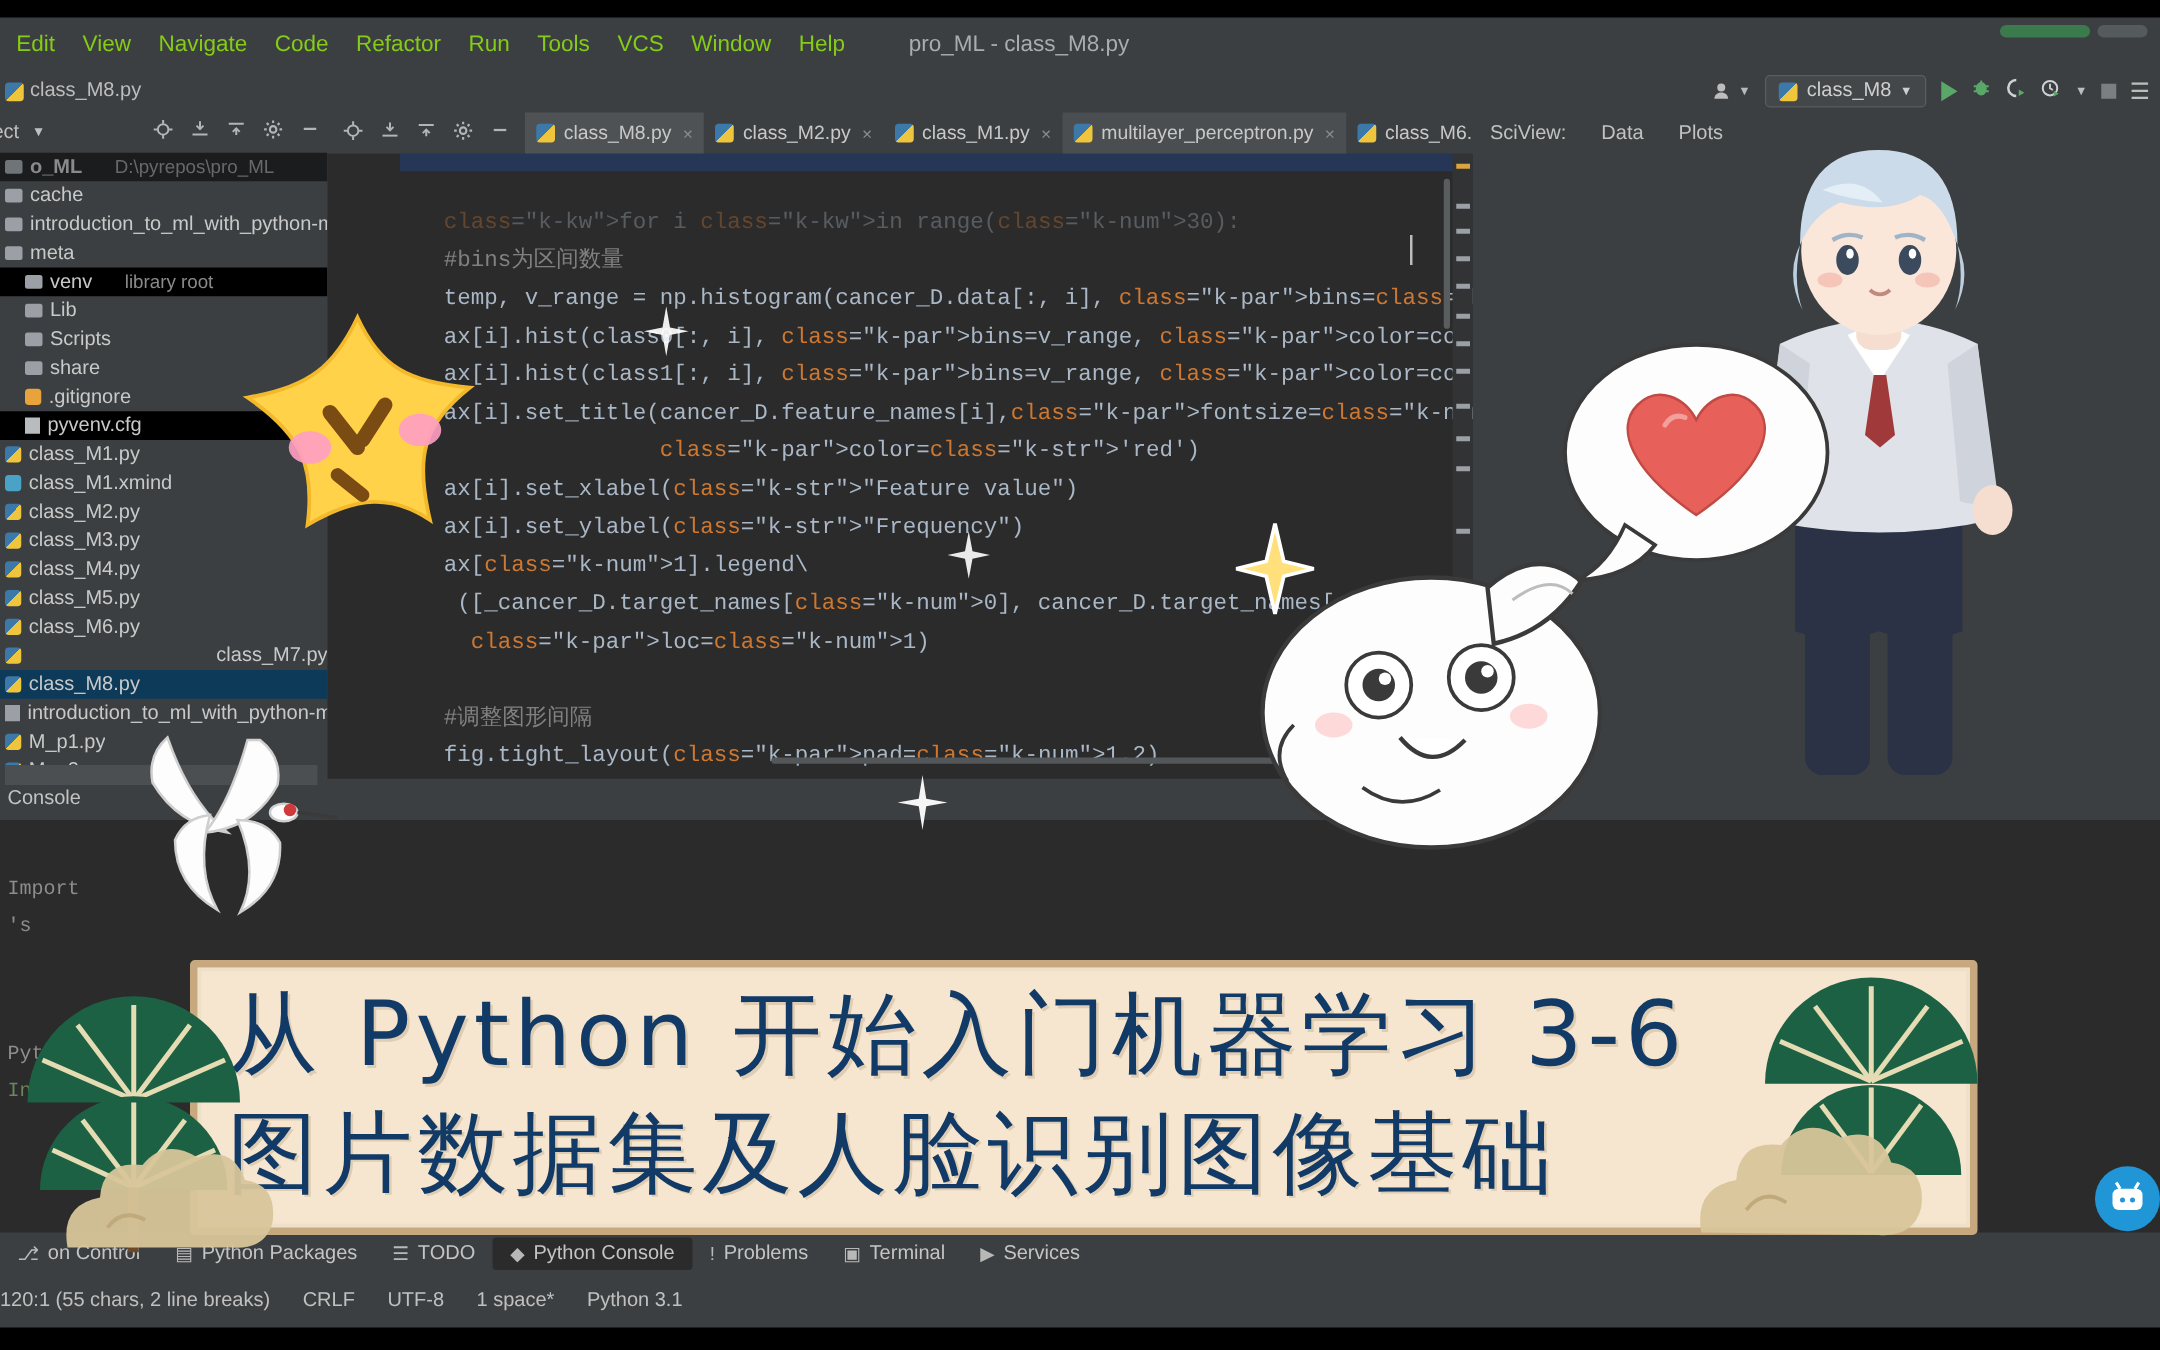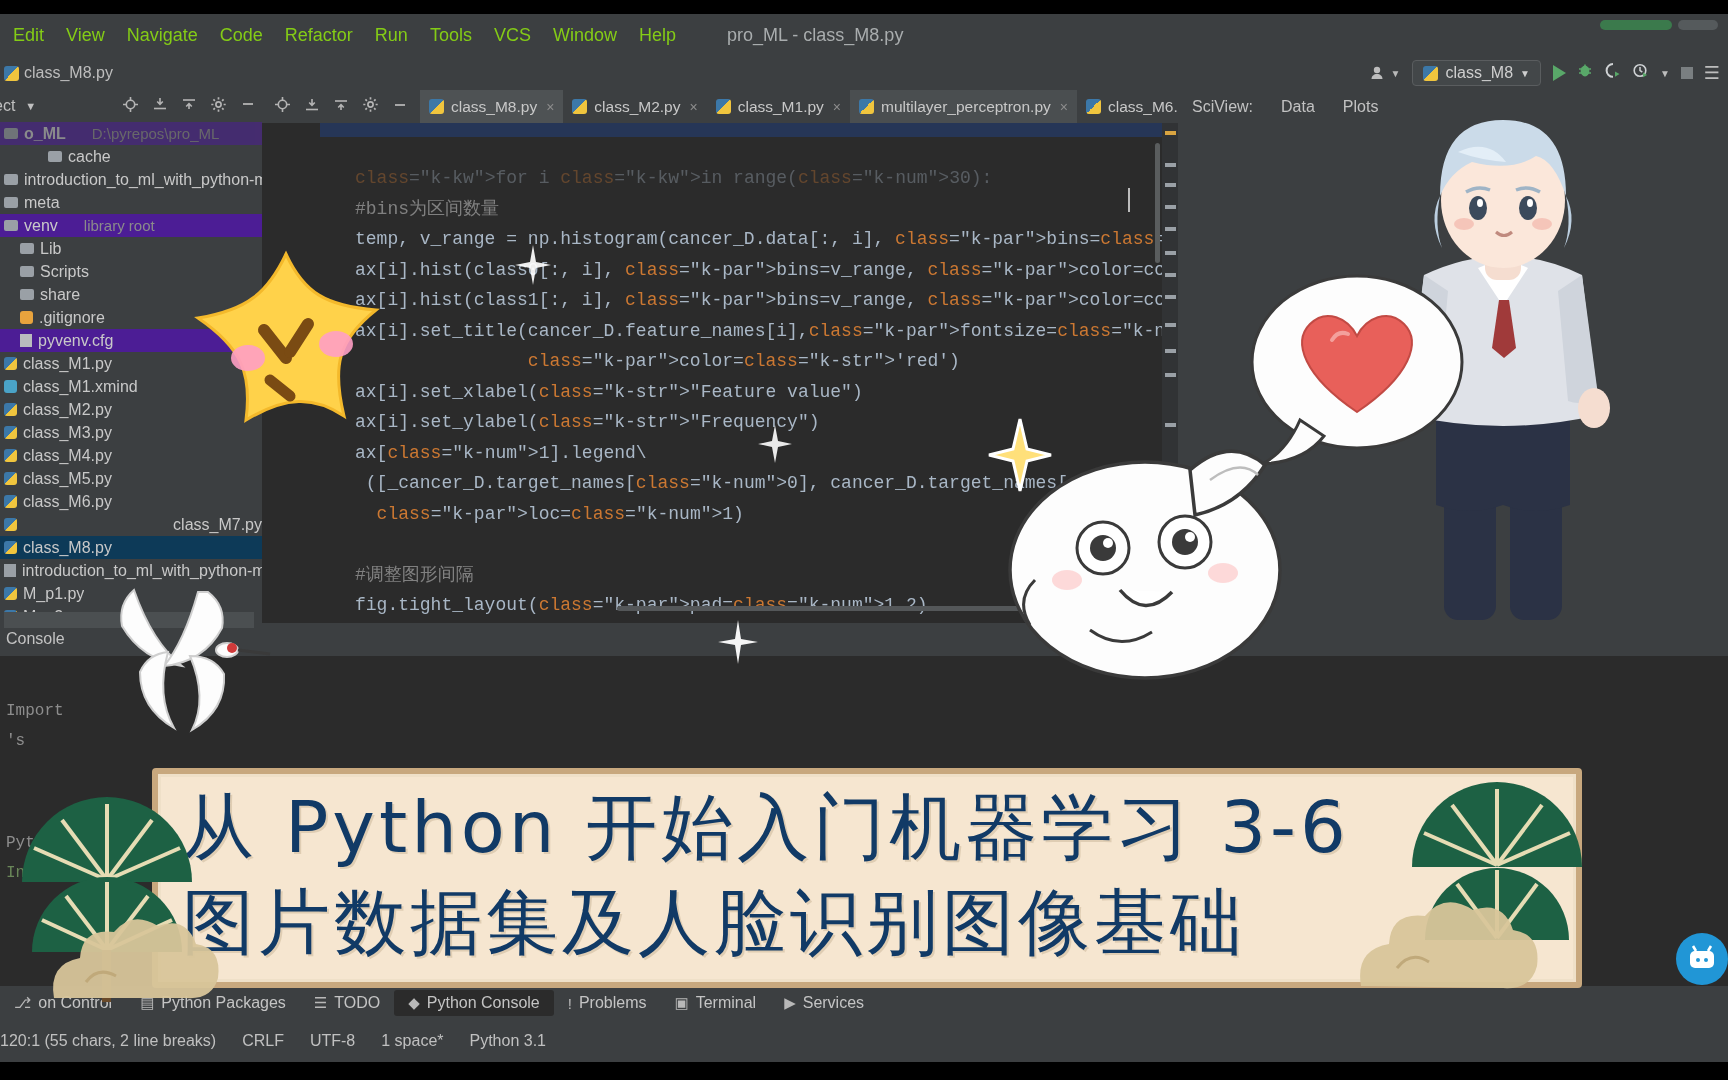--- a/index.html
+++ b/index.html
@@ -71,21 +71,21 @@
 
   .proj-tree {
     position:absolute; left:0; top:122px; width:262px; height:500px;
     background:#3c3f41; overflow:hidden; font-size:16px; color:#c9c9c9;
   }
   .tnode {
     height:23px; display:flex; align-items:center; gap:6px;
     padding-left:4px; white-space:nowrap;
   }
   .tnode.sel { background:#0d3a58; }
-  .tnode.hl  { background:#4c1d95; }
+  .tnode.hl  { background:#000000; }
   .tnode .lbl { overflow:hidden; }
   .tnode .dim { color:#8b8b8b; margin-left:20px; font-size:15px; }
   .ico-folder { width:14px;height:11px;background:#9aa0a6;border-radius:2px; flex:0 0 auto;}
   .ico-py { width:13px;height:13px;border-radius:3px;
     background:linear-gradient(135deg,#3c78a8 0 50%, #f0c53e 50% 100%); flex:0 0 auto;}
   .ico-xmind { width:13px;height:13px;border-radius:3px; background:#4aa3c7; flex:0 0 auto;}
   .ico-git { width:13px;height:13px;border-radius:3px; background:#e8a33d; flex:0 0 auto;}
   .ico-cfg { width:12px;height:13px;background:#b9bcbe; flex:0 0 auto;}
   .ico-txt { width:12px;height:13px;background:#9aa0a6; flex:0 0 auto;}
 
@@ -335,33 +335,33 @@
     </span>
   </div>
 
   <div class="proj-tree">
     <div class="tnode hl" style="opacity:.55">
       <span class="ico-folder"></span>
       <span class="lbl" style="font-weight:bold">o_ML</span>
       <span class="dim">D:\pyrepos\pro_ML</span>
     </div>
     <div id="tree-rows">
-        <div class="tnode" style="padding-left: 4px; margin-left: 44px;">
+        <div class="tnode" style="padding-left: 4px;">
           <span class="ico-folder"></span>
           <span class="lbl">cache</span>
         </div>
         <div class="tnode" style="padding-left: 4px;">
           <span class="ico-folder"></span>
           <span class="lbl">introduction_to_ml_with_python-maste</span>
         </div>
         <div class="tnode" style="padding-left: 4px;">
           <span class="ico-folder"></span>
           <span class="lbl">meta</span>
         </div>
-        <div class="tnode hl" style="padding-left: 4px;">
+        <div class="tnode hl" style="padding-left: 20px;">
           <span class="ico-folder"></span>
           <span class="lbl">venv</span>
           <span class="dim">library root</span>
         </div>
         <div class="tnode" style="padding-left: 20px;">
           <span class="ico-folder"></span>
           <span class="lbl">Lib</span>
         </div>
         <div class="tnode" style="padding-left: 20px;">
           <span class="ico-folder"></span>

